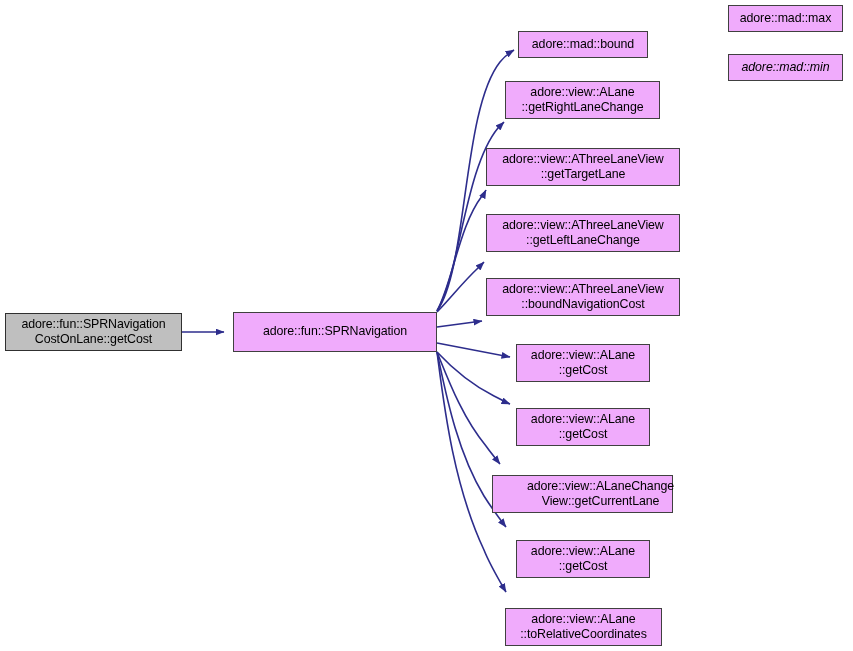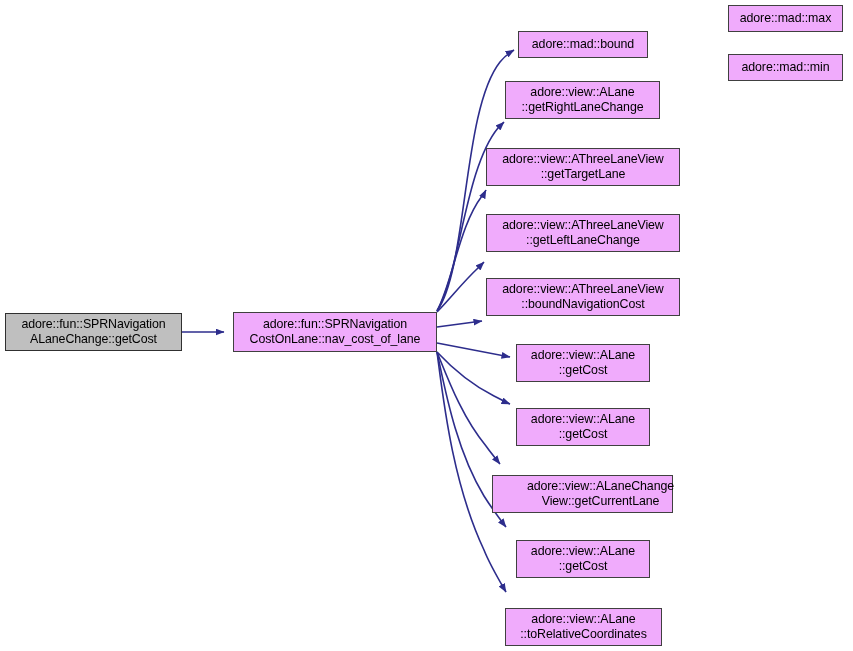--- a/index.html
+++ b/index.html
@@ -69,25 +69,25 @@
         <path d="M 437,327 L 482,321" marker-end="url(#arrowhead)" stroke="#2d2d8c"></path>
         <path d="M 437,343 L 510,357" marker-end="url(#arrowhead)" stroke="#2d2d8c"></path>
         <path d="M 437,352 C 452,368 470,384 494,396 C 500,399 505,402 510,404" marker-end="url(#arrowhead)" stroke="#2d2d8c"></path>
         <path d="M 437,352 C 448,379 462,417 486,446 C 491,453 496,459 500,464" marker-end="url(#arrowhead)" stroke="#2d2d8c"></path>
         <path d="M 437,352 C 445,389 456,450 484,496 C 491,507 499,518 506,527" marker-end="url(#arrowhead)" stroke="#2d2d8c"></path>
         <path d="M 437,352 C 443,397 452,482 484,550 C 490,565 499,580 506,592" marker-end="url(#arrowhead)" stroke="#2d2d8c"></path>
       </g>
   </svg>
 
   <div id="node-layer">
-      <div class="node highlight" style="left: 5px; top: 313px; width: 177px; height: 38px;"><span class="ln">adore::fun::SPRNavigation</span><span class="ln">ALaneChange::getCost</span></div>
-      <div class="node" style="left: 233px; top: 312px; width: 204px; height: 40px;"><span class="ln">adore::fun::SPRNavigation</span><span class="ln">CostOnLane::nav_cost_of_lane</span></div>
+      <div class="node highlight" style="left: 5px; top: 313px; width: 177px; height: 38px;"><span class="ln">adore::fun::SPRNavigation</span><span class="ln">CostOnLane::getCost</span></div>
+      <div class="node" style="left: 233px; top: 312px; width: 204px; height: 40px;"><span class="ln">adore::fun::SPRNavigation</span></div>
       <div class="node" style="left: 518px; top: 31px; width: 130px; height: 27px;"><span class="ln">adore::mad::bound</span></div>
       <div class="node" style="left: 728px; top: 5px; width: 115px; height: 27px;"><span class="ln">adore::mad::max</span></div>
-      <div class="node" style="left: 728px; top: 54px; width: 115px; height: 27px;"><span class="ln">adore::mad::min</span></div>
+      <div class="node" style="left: 728px; top: 54px; width: 115px; height: 27px; font-style: italic;"><span class="ln">adore::mad::min</span></div>
       <div class="node" style="left: 505px; top: 81px; width: 155px; height: 38px;"><span class="ln">adore::view::ALane</span><span class="ln">::getRightLaneChange</span></div>
       <div class="node" style="left: 486px; top: 148px; width: 194px; height: 38px;"><span class="ln">adore::view::AThreeLaneView</span><span class="ln">::getTargetLane</span></div>
       <div class="node" style="left: 486px; top: 214px; width: 194px; height: 38px;"><span class="ln">adore::view::AThreeLaneView</span><span class="ln">::getLeftLaneChange</span></div>
       <div class="node" style="left: 486px; top: 278px; width: 194px; height: 38px;"><span class="ln">adore::view::AThreeLaneView</span><span class="ln">::boundNavigationCost</span></div>
       <div class="node" style="left: 516px; top: 344px; width: 134px; height: 38px;"><span class="ln">adore::view::ALane</span><span class="ln">::getCost</span></div>
       <div class="node" style="left: 516px; top: 408px; width: 134px; height: 38px;"><span class="ln">adore::view::ALane</span><span class="ln">::getCost</span></div>
       <div class="node" style="left: 492px; top: 475px; width: 181px; height: 38px; padding-left: 36px;"><span class="ln">adore::view::ALaneChange</span><span class="ln">View::getCurrentLane</span></div>
       <div class="node" style="left: 516px; top: 540px; width: 134px; height: 38px;"><span class="ln">adore::view::ALane</span><span class="ln">::getCost</span></div>
       <div class="node" style="left: 505px; top: 608px; width: 157px; height: 38px;"><span class="ln">adore::view::ALane</span><span class="ln">::toRelativeCoordinates</span></div>
     </div>

